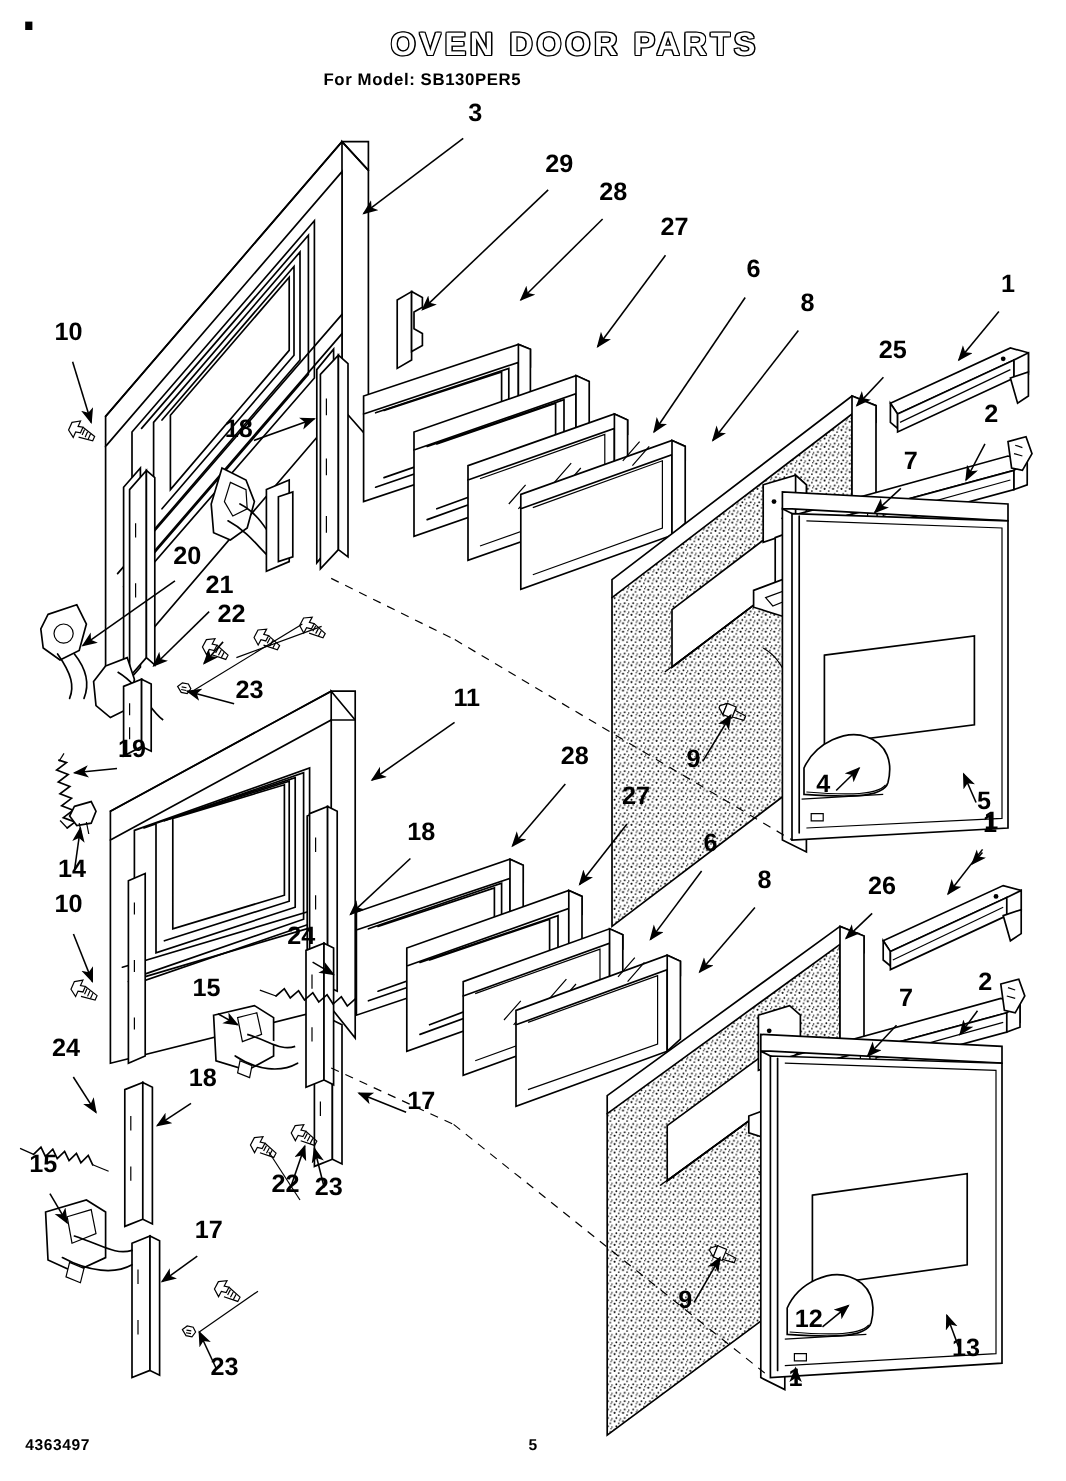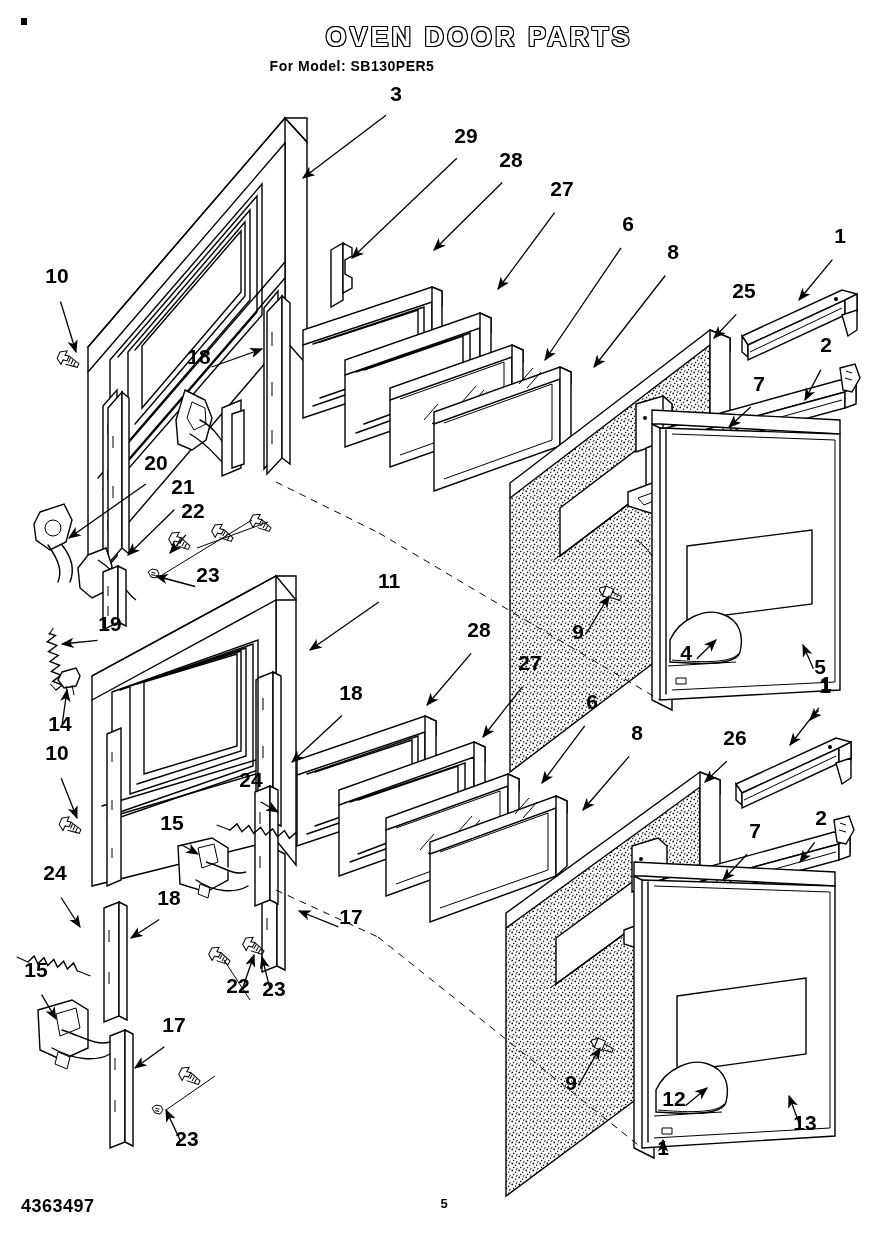--- a/index.html
+++ b/index.html
@@ -37,21 +37,21 @@
   #subtitle{
     position:absolute;left:0;top:58px;width:704px;
     text-align:center;
     font-size:14px;
     font-weight:bold;
     letter-spacing:0.5px;
   }
   
   #footer-left{
     position:absolute;left:21px;top:1196px;
-    font-size:18px;font-weight:bold;letter-spacing:0.5px;
+    font-size:13px;font-weight:bold;letter-spacing:0.5px;
   }
   #footer-center{
     position:absolute;left:0;top:1196px;width:888px;
     text-align:center;font-size:13px;font-weight:bold;
   }
   
   #drawing{position:absolute;left:0;top:0;width:888px;height:1234px;}
   #drawing svg{display:block;}
   .callout{
     font-family:"Liberation Sans", sans-serif;

